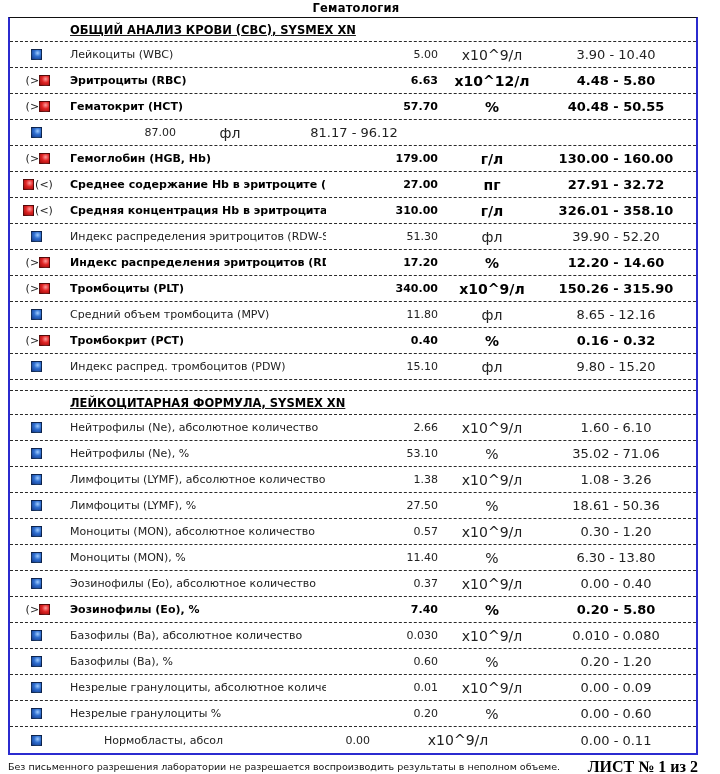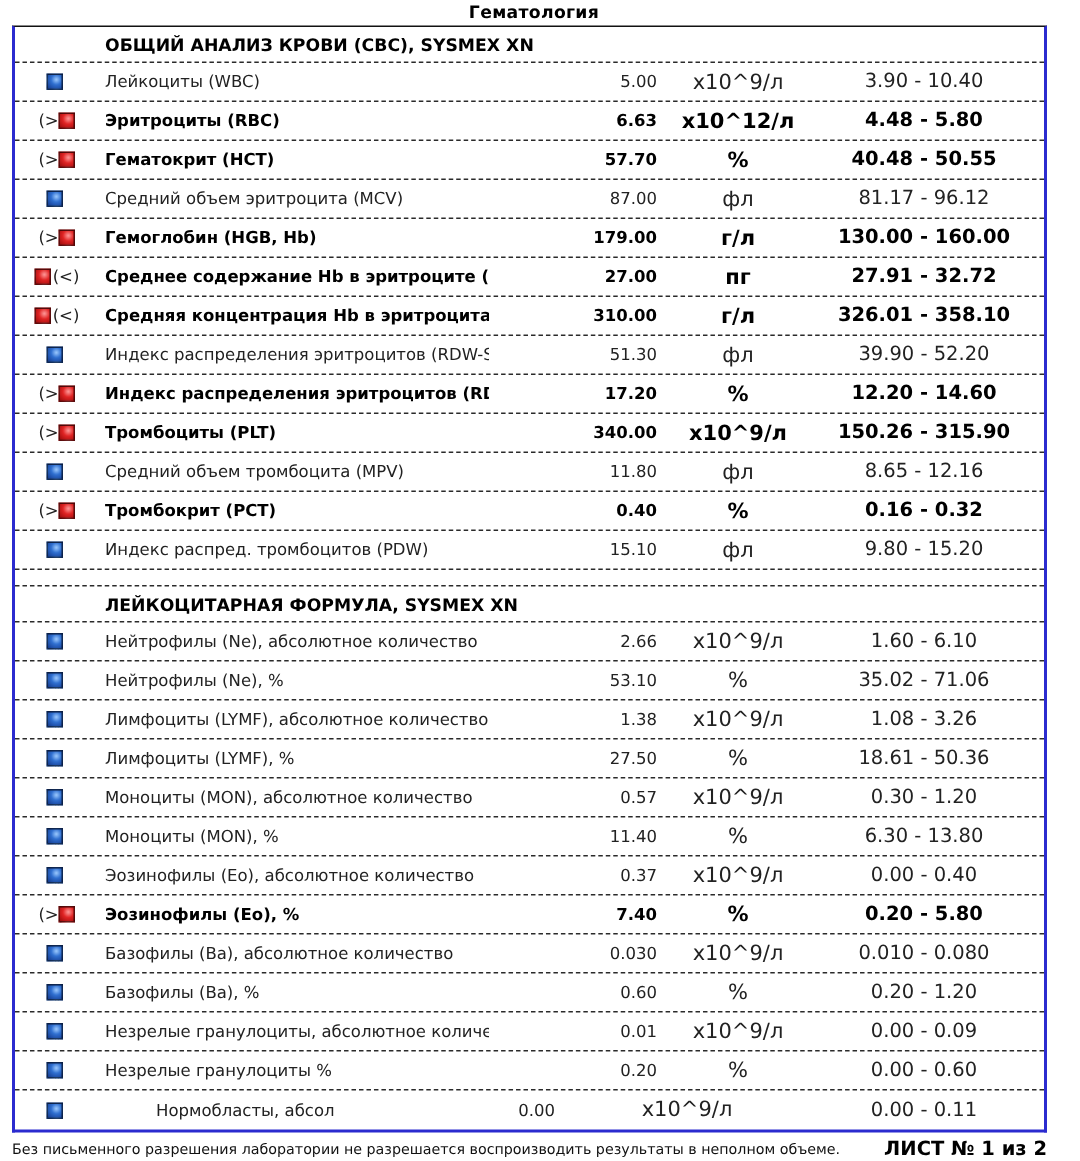--- a/index.html
+++ b/index.html
@@ -50,20 +50,21 @@
     box-sizing: border-box;
     border-bottom: 1px dashed #2a2a2a;
     height: 26px;
     padding: 0 2px;
   }
   .row:last-child { border-bottom: none; gap: 34px; }
 
   .row.group {
     height: 24px;
     border-bottom: 1px dashed #2a2a2a;
+    text-decoration: underline;
   }
   .row.spacer {
     height: 11px;
     border-bottom: 1px dashed #2a2a2a;
   }
 
   
   .c-flag {
     width: 52px;
     flex: 0 0 52px;
@@ -164,24 +165,25 @@
     color: #111;
   }
   .footer-text {
     width: 580px;
     text-align: left;
   }
   .sheet-label {
     position: absolute;
     right: 14px;
     top: 0;
-    font-size: 13px;
+    font-size: 16px;
     font-weight: bold;
     color: #000;
     white-space: nowrap;
+    font-family: Liberation Serif, serif;
   }
 </style>
 </head>
 <body>
 
 <div class="page">
 
   <div class="report-title">Гематология</div>
 
   <div class="table-frame">
@@ -227,21 +229,20 @@
           <span class="c-range">40.48 - 50.55</span>
         </div>
         <div class="row">
           <span class="c-flag">
             <span class="flag normal">
               <span class="paren-l">(</span>
               <span class="sq blue"></span>
               <span class="paren-r">)</span>
             </span>
           </span>
-          <span class="c-name">Средний объем эритроцита (MCV)</span>
           <span class="c-value">87.00</span>
           <span class="c-unit">фл</span>
           <span class="c-range">81.17 - 96.12</span>
         </div>
         <div class="row abn">
           <span class="c-flag">
             <span class="flag high">
               <span>(&gt;)</span>
               <span class="sq red"></span>
             </span>

